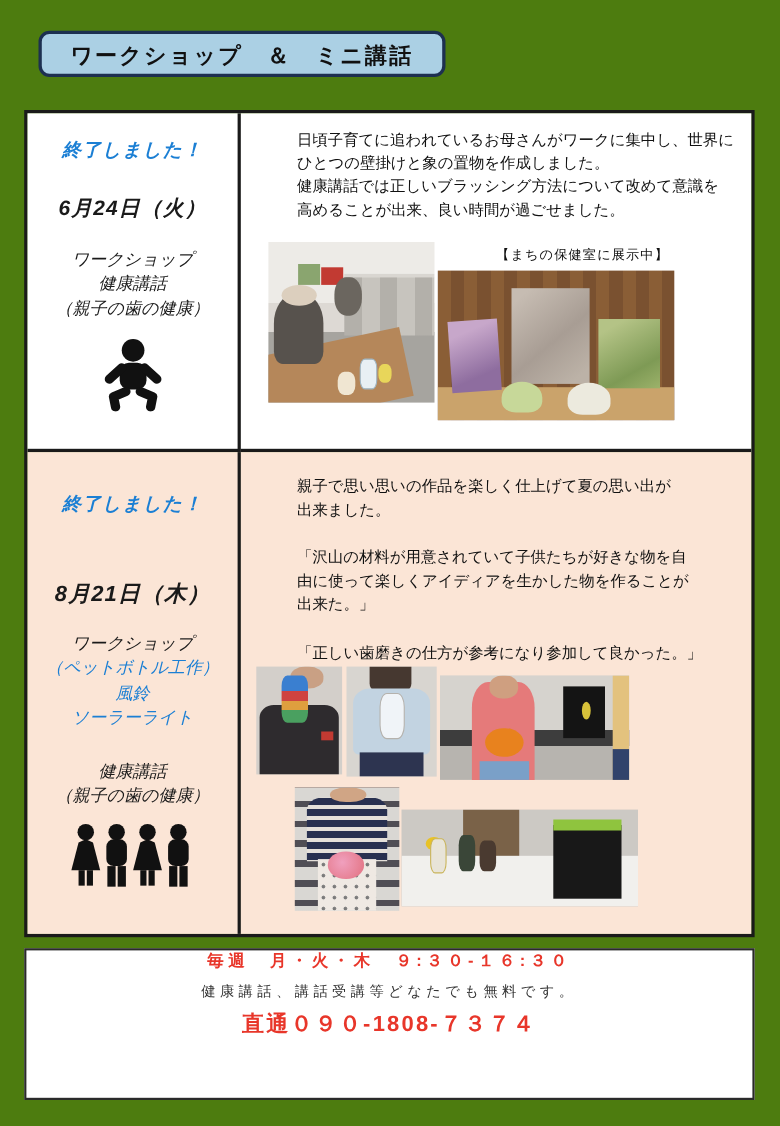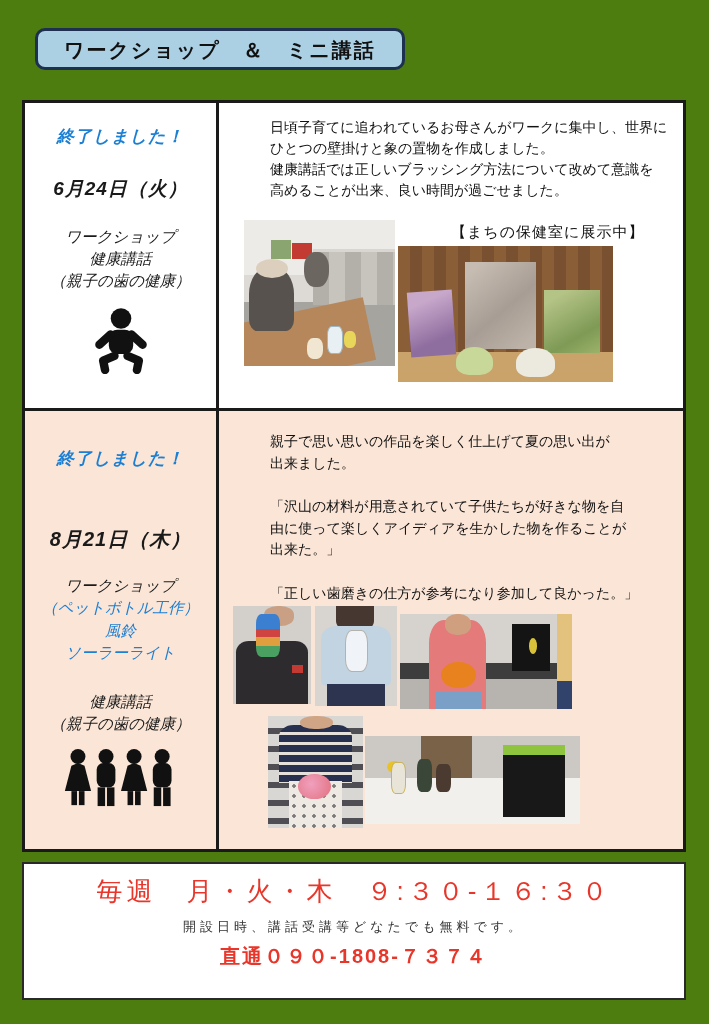--- a/index.html
+++ b/index.html
@@ -38,21 +38,21 @@
   .date2  { margin-top:56px; font-size:20px; font-weight:bold; letter-spacing:1px; }
   .prog2  { margin-top:22px; font-size:15.5px; line-height:1.45; }
   .talk2  { margin-top:26px; font-size:15.5px; line-height:1.45; }
   .familyicon { margin-top:12px; }
   .desc {
     position:absolute; left:16px; top:14px; width:440px;
     font-size:14px; line-height:1.5; color:#111; white-space:pre-line;margin-left:35px;
   }
   .desc2 { top:20px; line-height:1.55; }
   .exhibit {
-    position:absolute; left:232px; top:120px; font-size:15px; letter-spacing:1px; color:#111;
+    position:absolute; left:232px; top:120px; font-size:12px; letter-spacing:1px; color:#111;
   }
   
   .ph { position:absolute; overflow:hidden; }
   .ph div { position:absolute; }
   
   .ph-ws { left:25px; top:117px; width:151px; height:146px;
     background:linear-gradient(180deg,#edebe7 0 38%,#ddd9d4 38% 56%,#a6a49f 56% 100%); }
   .ws-cab { right:0; top:20%; width:54%; height:36%;
     background:repeating-linear-gradient(90deg,#b3b0aa 0 16px,#c7c4be 16px 32px); border-top:3px solid #d9d6d1; }
   .ws-bin { left:32%; top:16%; width:13%; height:11%; background:#c23a32; }
@@ -114,21 +114,21 @@
   .pe-bot3 { left:33%; top:32%; width:7%; height:32%; background:#4a3a30; border-radius:28%; }
   
   .icon svg { display:block; }
   
   .footer {
     position:absolute; left:22px; top:862px; width:664px; height:138px;
     border:2px solid #2a2a2a; box-sizing:border-box; background:#fff;
     display:flex; flex-direction:column; align-items:center;
   }
   .f-head { margin-top:14px; font-size:15px; font-weight:bold; letter-spacing:3px; }
-  .f-sched { margin-top:10px; font-size:26px; font-weight:normal; letter-spacing:4px; color:#e8362a; }
+  .f-sched { margin-top:0; font-size:15px; font-weight:bold; letter-spacing:4px; color:#e8362a; }
   .f-free { margin-top:9px; font-size:13px; letter-spacing:4px; color:#333; }
   .f-place-row { margin-top:7px; display:flex; align-items:baseline; gap:10px; }
   .f-place { font-size:16px; font-weight:bold; letter-spacing:2px; }
   .f-phone { font-size:20px; font-weight:bold; letter-spacing:2px; color:#e8362a; }
 </style>
 </head>
 <body>
 
 <div class="page">
 
@@ -265,19 +265,19 @@
         <div class="pe-bot2"></div>
         <div class="pe-bot3"></div>
         <div class="pe-box"></div>
         <div class="pe-boxtop"></div>
       </div>
     </div>
   </div>
 
   <div class="footer">
     <div class="f-sched">毎週　月・火・木　９:３０-１６:３０</div>
-    <div class="f-free">開設日時、講話受講等どなたでも無料です。</div>
+    <div class="f-free">健康講話、講話受講等どなたでも無料です。</div>
     <div class="f-place-row">
       <span class="f-phone">直通０９０-1808-７３７４</span>
     </div>
   </div>
 
 </div>
 
 </body></html>

